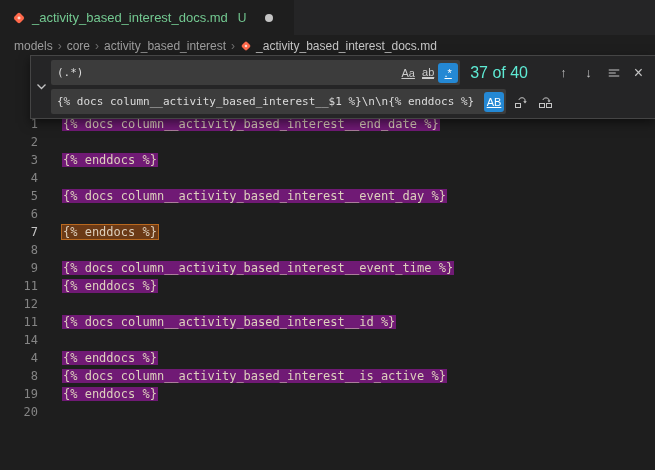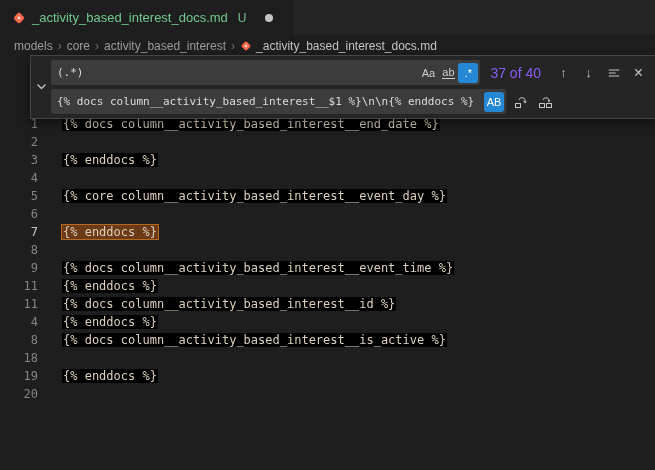--- a/index.html
+++ b/index.html
@@ -33,37 +33,37 @@
   .fw-main{flex:1;display:flex;flex-direction:column;gap:4px;min-width:0;}
   .fw-row{display:flex;align-items:center;gap:4px;height:25px;}
   .fw-input{background:#3c3c3c;height:25px;border-radius:2px;display:flex;
             align-items:center;padding:0 2px 0 6px;box-sizing:border-box;}
   .fw-row.find .fw-input{flex:1;min-width:0;}
   .fw-row.replace .fw-input{width:455px;min-width:0;}
   .fw-text{font-family:"DejaVu Sans Mono",monospace;font-size:11px;color:#dcdcdc;
            white-space:pre;overflow:hidden;flex:1;}
   .opt{width:20px;height:20px;border-radius:3px;display:flex;align-items:center;
        justify-content:center;font-size:11px;color:#cccccc;cursor:pointer;flex:none;
-       font-family:"Liberation Sans",sans-serif;}
+       font-family:"Liberation Sans",sans-serif;text-decoration:underline;}
   .opt .ww{border-bottom:1px solid #cccccc;line-height:11px;}
   .opt.active{background:#2488d4;color:#ffffff;}
-  .count{font-size:14px;color:#8b5cf6;margin:0 8px 0 6px;white-space:nowrap;flex:none;}
+  .count{font-size:16px;color:#5eead4;margin:0 21px 0 6px;white-space:nowrap;flex:none;}
   .iconbtn{width:21px;height:21px;display:flex;align-items:center;justify-content:center;
            color:#c5c5c5;border-radius:4px;font-size:13px;cursor:pointer;flex:none;}
   .iconbtn.close{font-size:16px;}
   
   .editor{position:absolute;top:57px;left:0;right:0;bottom:0;overflow:hidden;}
   .lines{position:absolute;top:58px;left:0;right:0;}
   .row{display:flex;height:18px;align-items:center;}
   .ln{width:38px;flex:none;text-align:right;color:#858585;
       font-family:"DejaVu Sans Mono",monospace;font-size:12px;cursor:pointer;}
   .ln.cur{color:#c6c6c6;}
   .code{padding-left:24px;font-family:"DejaVu Sans Mono",monospace;font-size:12px;
         color:#ddd0bd;white-space:pre;}
-  .match{background:#000000;padding:0 1px;}
+  .match{background:#701a75;padding:0 1px;}
   .current-match{outline:1px solid #b9691f;background:#6b3a16;}
 </style>
 </head>
 <body>
 
 <div class="tabbar">
   <div class="tab">
     <span class="dbt-icon">
       <svg width="14" height="14" viewBox="0 0 16 16">
         <rect x="3.2" y="3.2" width="9.6" height="9.6" rx="2.4" transform="rotate(45 8 8)" fill="#ff694b"></rect>
@@ -100,21 +100,21 @@
       <div class="row">
         <div class="ln">3</div>
         <div class="code"><span class="match">{% enddocs %}</span></div>
       </div>
       <div class="row">
         <div class="ln">4</div>
         <div class="code"></div>
       </div>
       <div class="row">
         <div class="ln">5</div>
-        <div class="code"><span class="match">{% core column__activity_based_interest__event_day %}</span></div>
+        <div class="code"><span class="match">{% docs column__activity_based_interest__event_day %}</span></div>
       </div>
       <div class="row">
         <div class="ln">6</div>
         <div class="code"></div>
       </div>
       <div class="row">
         <div class="ln cur">7</div>
         <div class="code"><span class="match current-match">{% enddocs %}</span></div>
       </div>
       <div class="row">
@@ -123,34 +123,38 @@
       </div>
       <div class="row">
         <div class="ln">9</div>
         <div class="code"><span class="match">{% docs column__activity_based_interest__event_time %}</span></div>
       </div>
       <div class="row">
         <div class="ln">11</div>
         <div class="code"><span class="match">{% enddocs %}</span></div>
       </div>
       <div class="row">
+        <div class="ln">12</div>
+        <div class="code"></div>
+      </div>
+      <div class="row">
         <div class="ln">11</div>
         <div class="code"><span class="match">{% docs column__activity_based_interest__id %}</span></div>
       </div>
       <div class="row">
+        <div class="ln">14</div>
+        <div class="code"></div>
+      </div>
+      <div class="row">
         <div class="ln">4</div>
         <div class="code"><span class="match">{% enddocs %}</span></div>
       </div>
       <div class="row">
         <div class="ln">8</div>
         <div class="code"><span class="match">{% docs column__activity_based_interest__is_active %}</span></div>
-      </div>
-      <div class="row">
-        <div class="ln">18</div>
-        <div class="code"></div>
       </div>
       <div class="row">
         <div class="ln">19</div>
         <div class="code"><span class="match">{% enddocs %}</span></div>
       </div>
       <div class="row">
         <div class="ln">20</div>
         <div class="code"></div>
       </div>
     </div>

